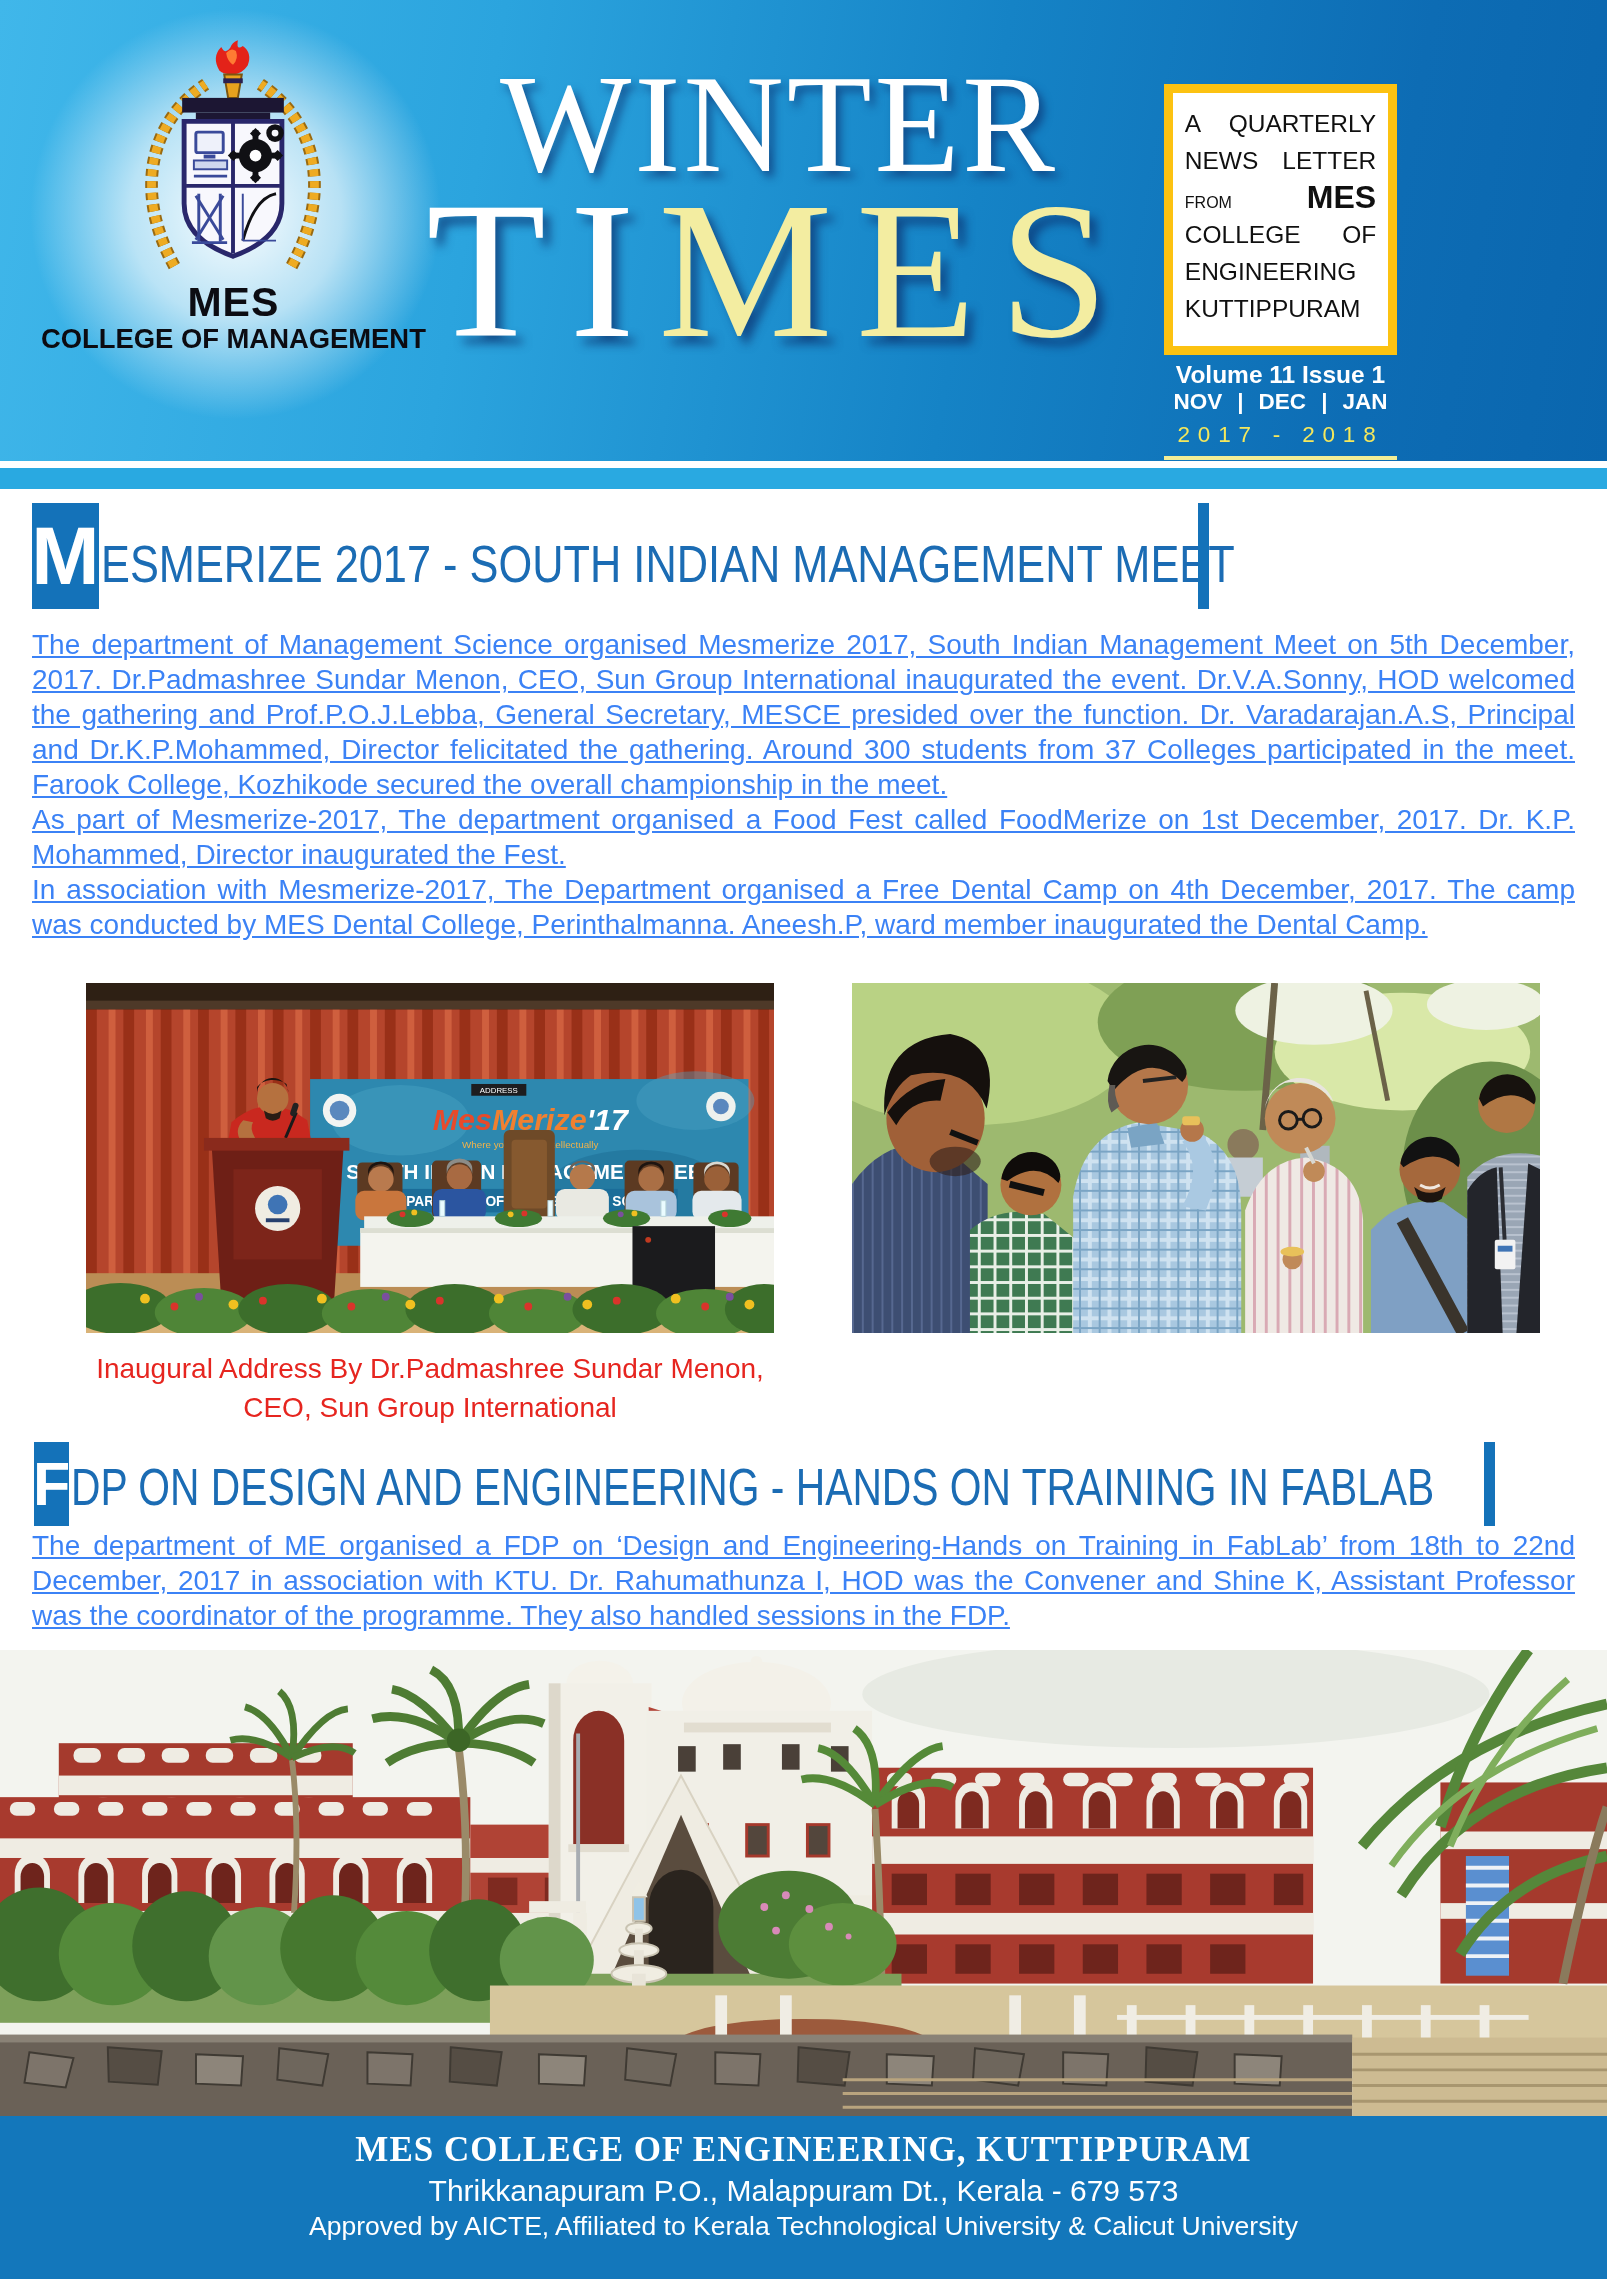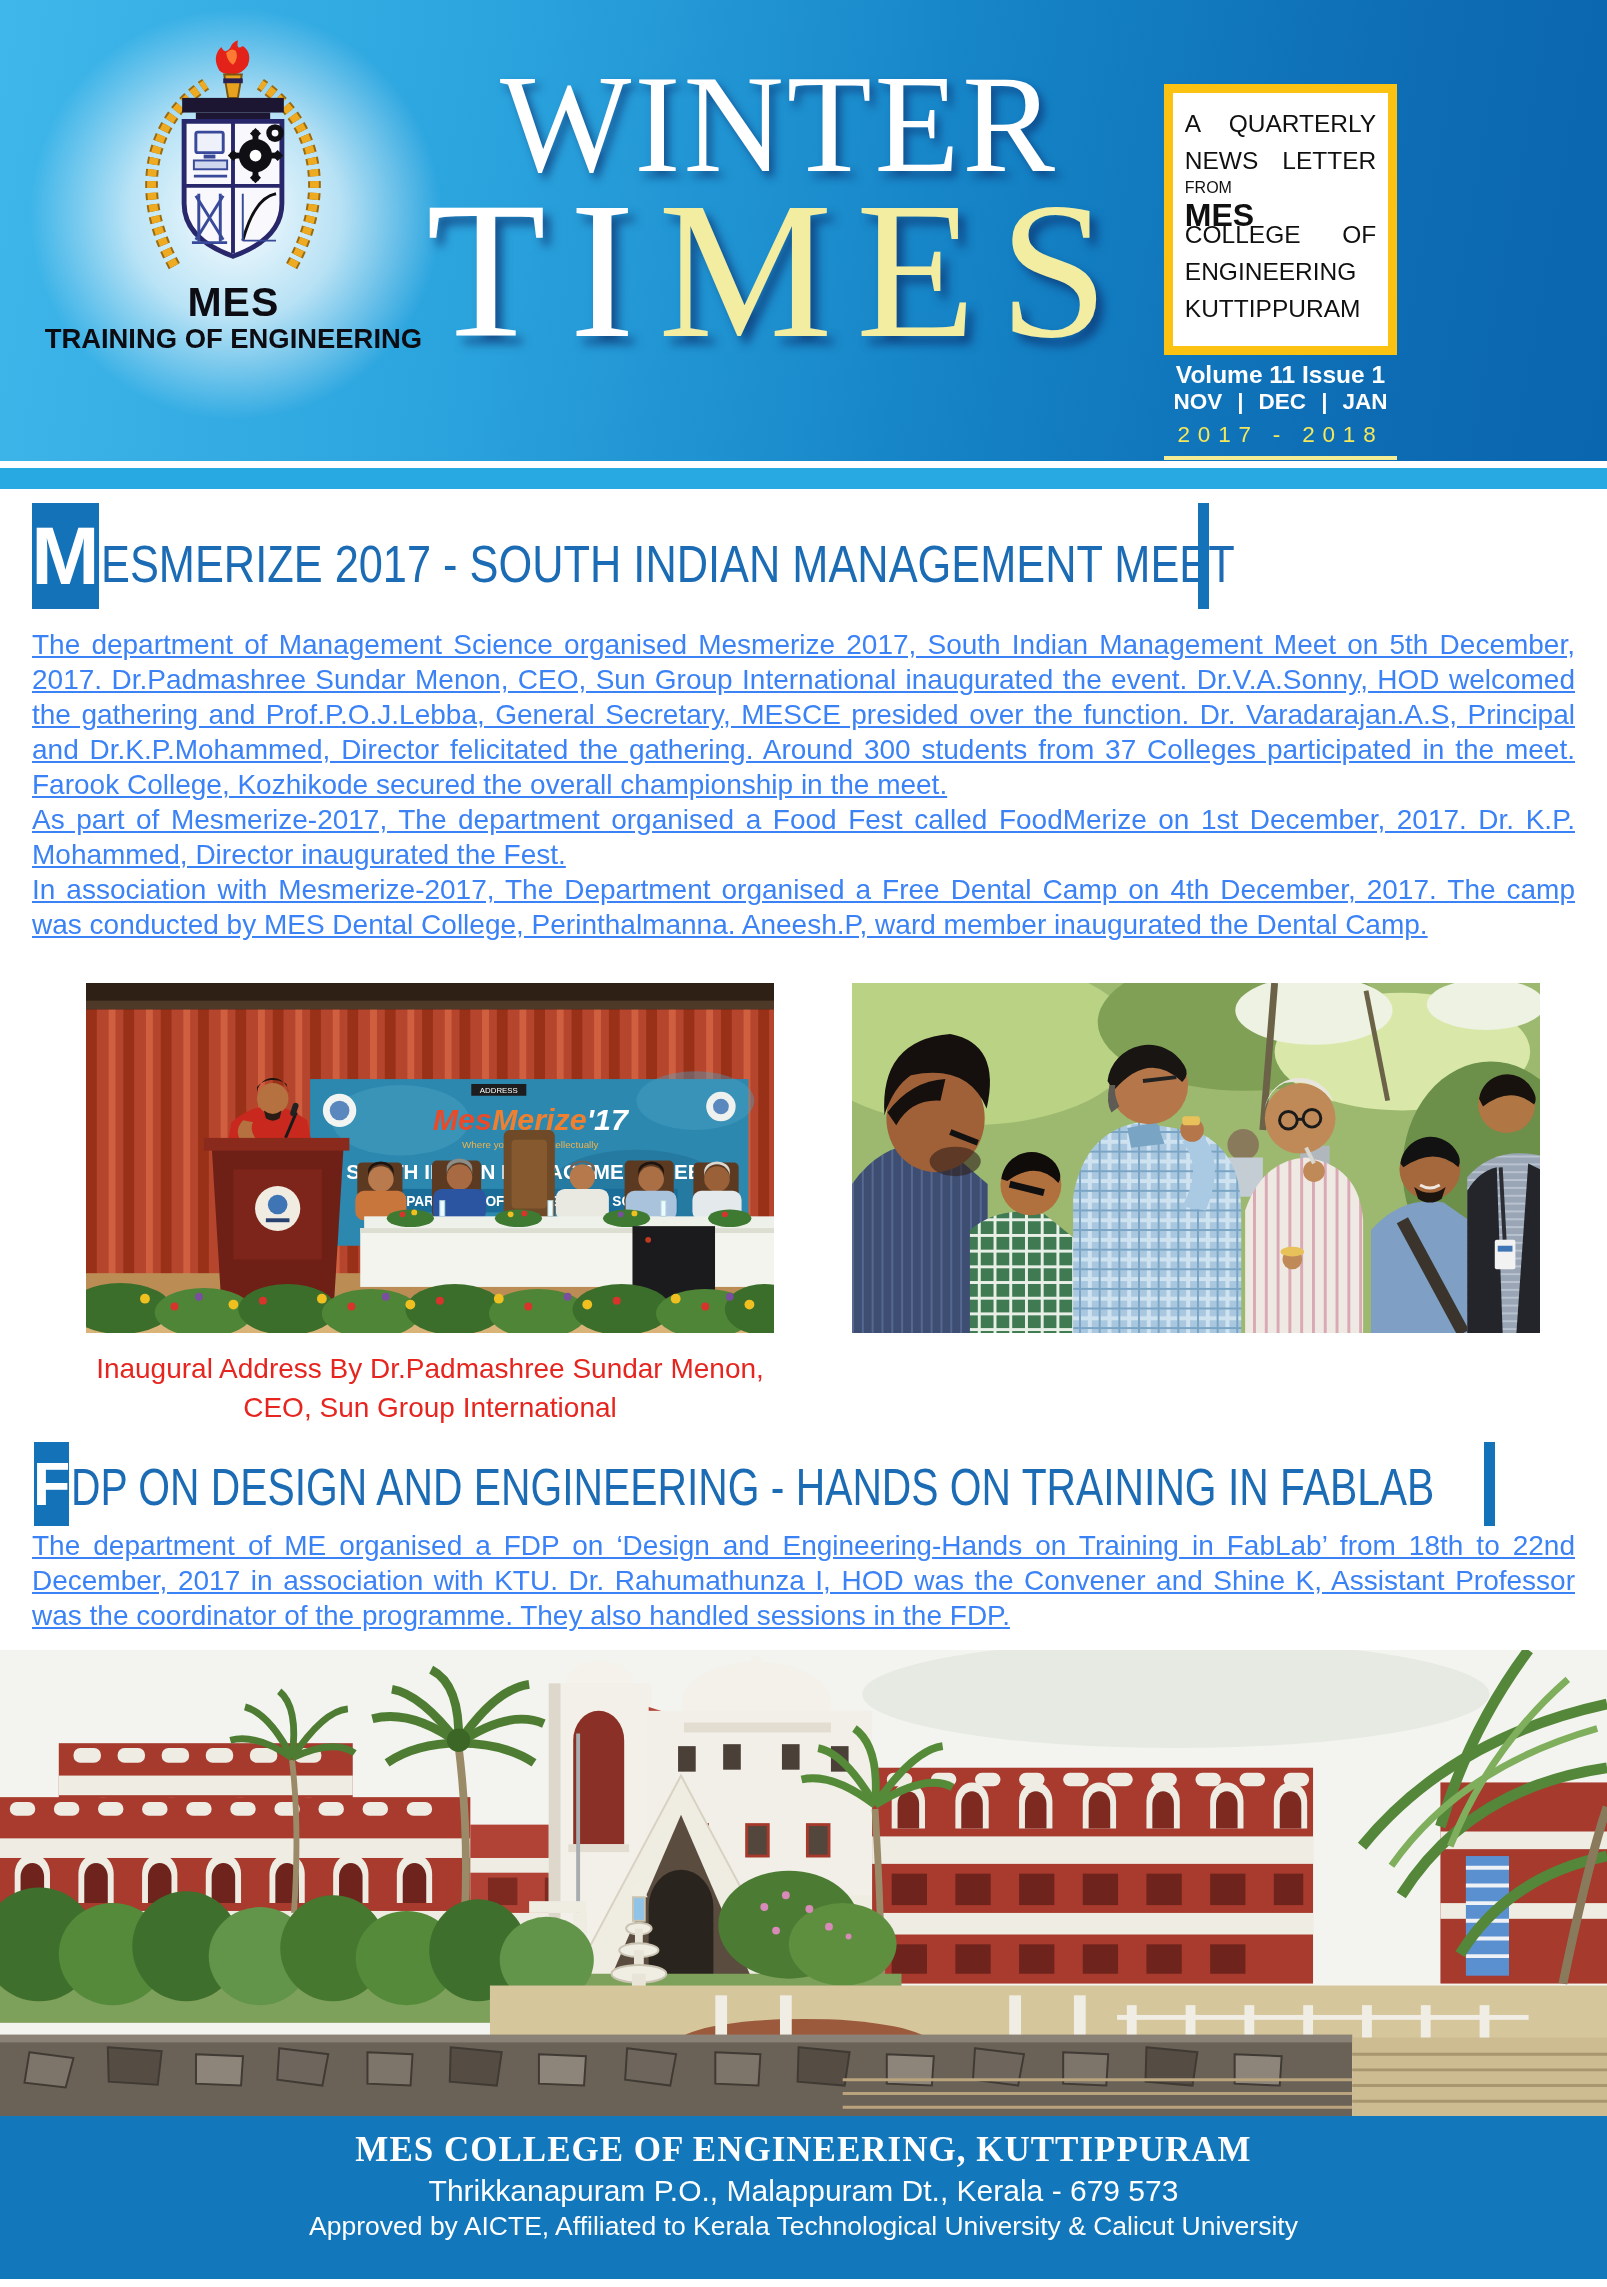--- a/index.html
+++ b/index.html
@@ -21,21 +21,21 @@
   .mt1{font-size:139px;line-height:137px;letter-spacing:2.9px;
     text-shadow:4.9px 5.9px 8.8px rgba(12,48,110,.65);}
   .mt2{font-size:196px;line-height:149px;letter-spacing:23.5px;margin-top:2px;
     text-shadow:6.9px 7.8px 9.8px rgba(12,48,110,.7);}
   .mt2 .yel{color:#f3eda1;}
 
   .info-box{position:absolute;left:1164px;top:84px;width:233px;height:271px;box-sizing:border-box;
     border:9.8px solid #fcc211;background:#ffffff;padding:11.8px 11.8px;
     font-family:Liberation Sans, sans-serif;color:#101010;}
   .ibx-line{font-size:24.5px;line-height:37px;text-align:justify;text-align-last:justify;}
-  .ibx-flex{display:flex;justify-content:space-between;align-items:baseline;height:37px;flex-direction:column;}
+  .ibx-flex{display:flex;justify-content:space-between;align-items:baseline;height:37px;}
   .ibx-flex .mes-strong{font-weight:bold;font-size:32px;}
 
   .issue-block{position:absolute;left:1164px;top:361px;width:233px;text-align:center;color:#ffffff;}
   .iss-vol{font-size:24.5px;font-weight:bold;line-height:27.4px;}
   .iss-months{font-size:22.5px;font-weight:bold;line-height:27.4px;word-spacing:8.8px;}
   .iss-years{font-size:22.5px;font-weight:normal;letter-spacing:7.8px;color:#f5e85c;margin-top:5.9px;line-height:25.5px;}
   .iss-line{height:3.9px;background:#f3ee96;margin-top:8.8px;}
 
   .stripe-white{height:6.9px;background:#ffffff;}
   .stripe-cyan{height:21.6px;background:#29a9e1;}
@@ -126,21 +126,21 @@
         <line x1="52" y1="160" x2="80" y2="205" stroke="#3a4a9a" stroke-width="3"></line>
         <line x1="55" y1="158" x2="55" y2="207" stroke="#3a4a9a" stroke-width="3"></line>
         <line x1="77" y1="158" x2="77" y2="207" stroke="#3a4a9a" stroke-width="3"></line>
         <line x1="48" y1="208" x2="84" y2="208" stroke="#3a4a9a" stroke-width="3"></line>
 
         <path d="M100,206 Q112,162 134,158" stroke="#101014" fill="none" stroke-width="3"></path>
         <line x1="100" y1="158" x2="100" y2="206" stroke="#3a4a9a" stroke-width="2"></line>
         <line x1="100" y1="206" x2="134" y2="206" stroke="#3a4a9a" stroke-width="2"></line>
       </svg>
       <div class="logo-mes">MES</div>
-      <div class="logo-sub">TRAINING OF ENGINEERING</div>
+      <div class="logo-sub">COLLEGE OF MANAGEMENT</div>
     </div>
 
     <div class="mast-title">
       <div class="mt1">WINTER</div>
       <div class="mt2"><span>TI</span><span class="yel">MES</span></div>
     </div>
 
     <div class="info-box">
       <div class="ibx-line">A QUARTERLY</div>
       <div class="ibx-line">NEWS LETTER</div>

